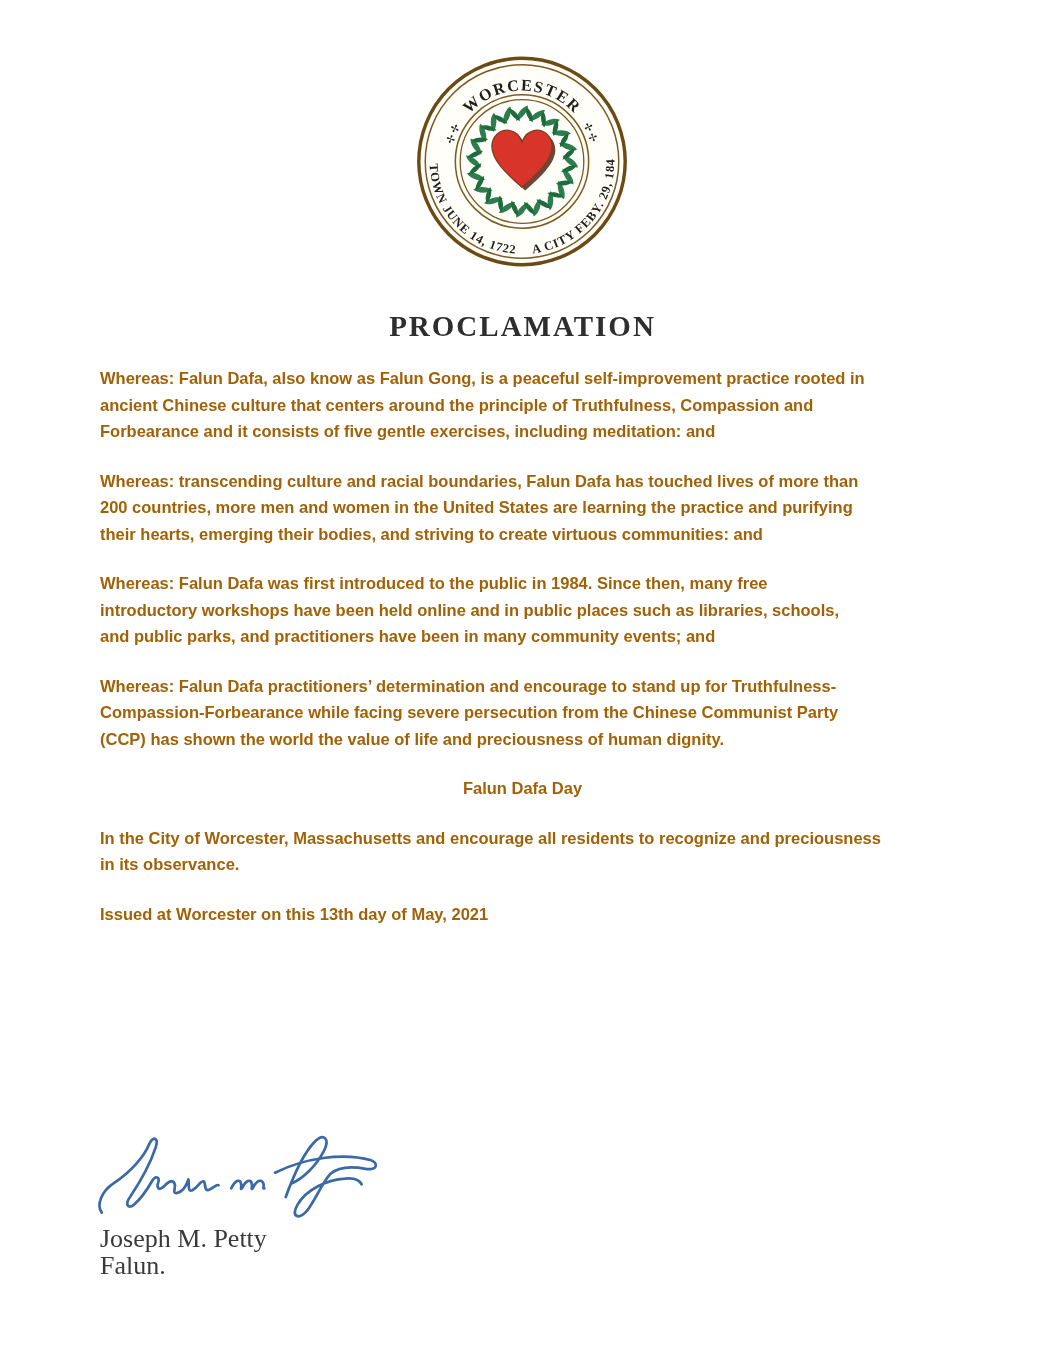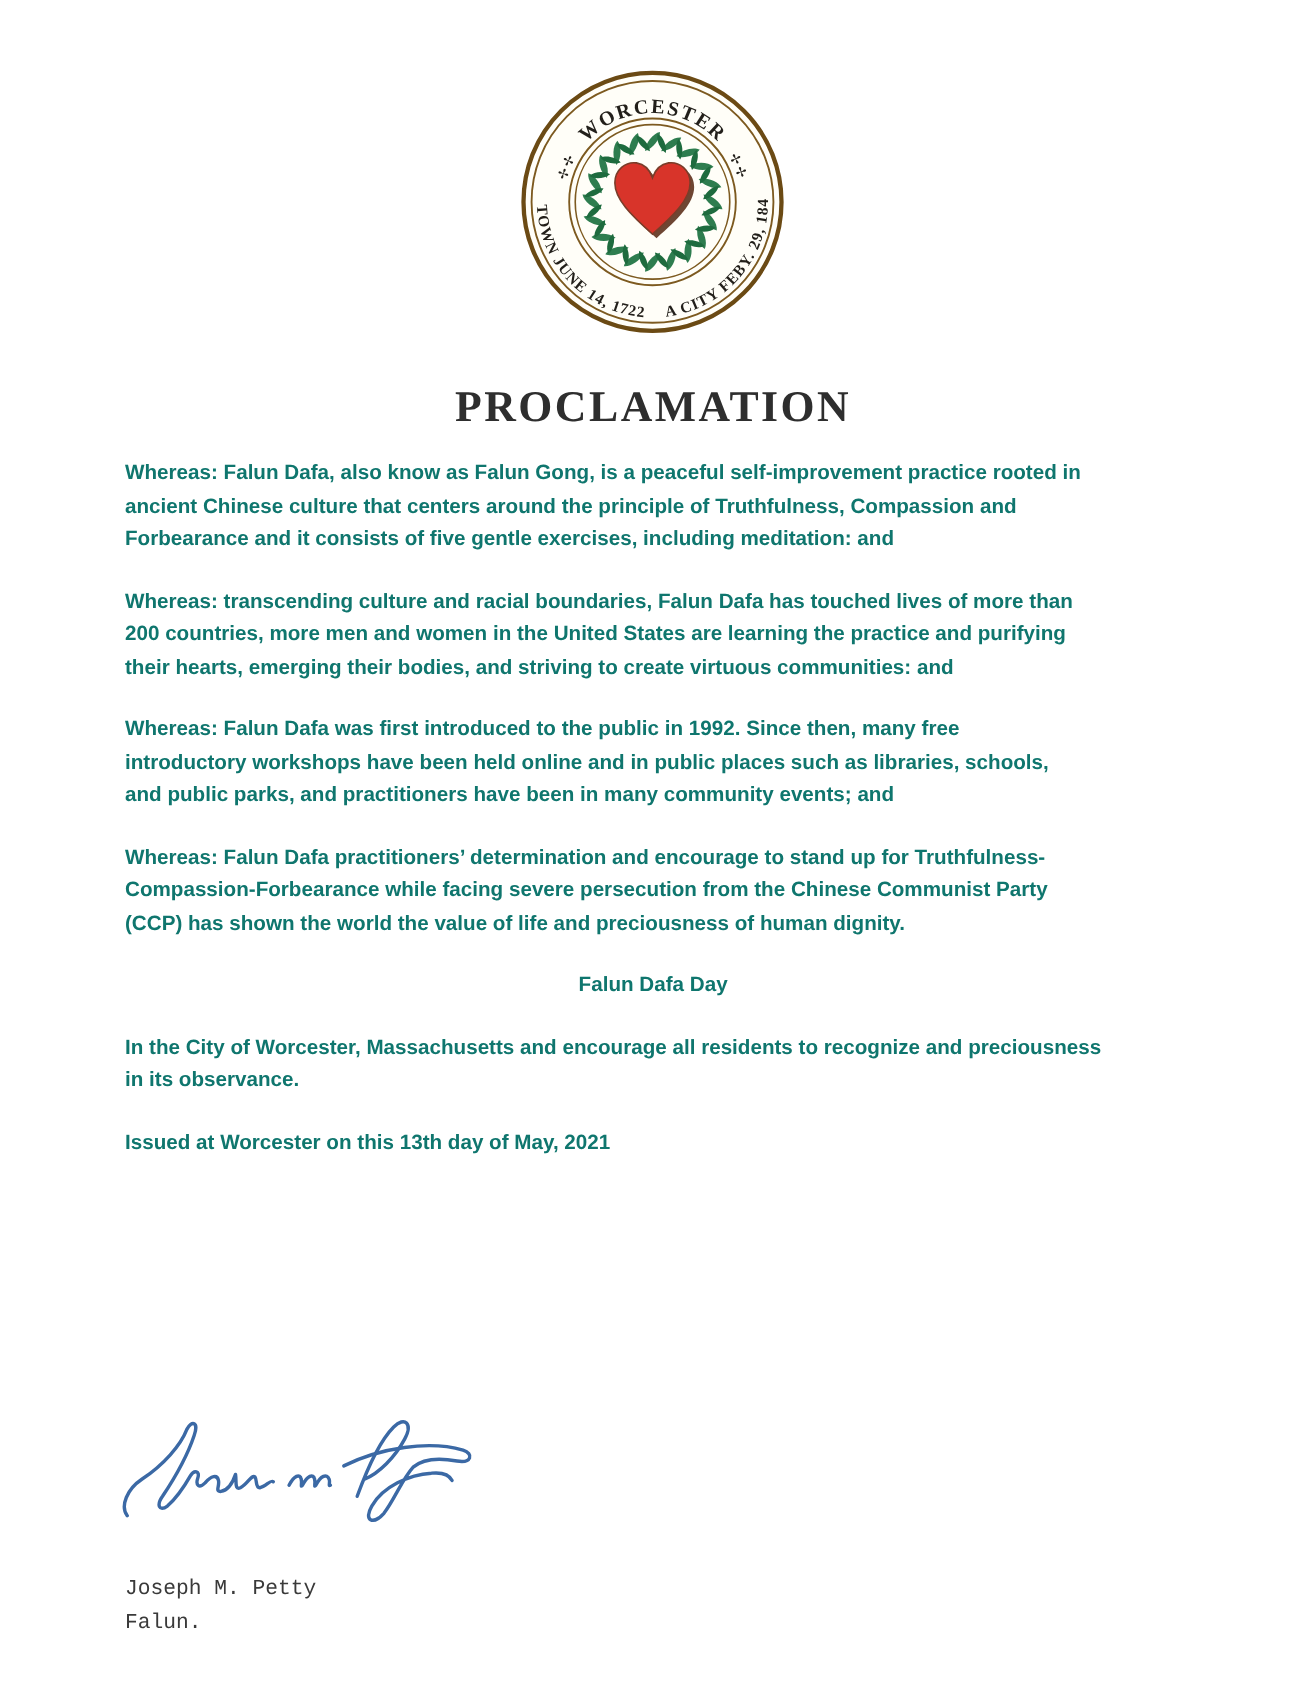--- a/index.html
+++ b/index.html
@@ -15,37 +15,37 @@
   .seal-wrap svg{width:100%;height:100%;display:block;}
   .seal-arc-top{font-family:"Liberation Serif",serif;font-weight:700;
     font-size:15px;letter-spacing:1.5px;fill:#221f1a;}
   .seal-arc-top .orn{font-size:10px;font-family:"DejaVu Sans",sans-serif;}
   .seal-arc-bottom{font-family:"Liberation Serif",serif;font-weight:700;
     font-size:11.5px;letter-spacing:0.8px;fill:#221f1a;}
 
   
   .title{position:absolute;top:306px;left:100px;width:845px;
     text-align:center;font-family:"Liberation Serif",serif;
-    font-weight:700;font-size:35px;letter-spacing:2px;color:#2e2e2e;
+    font-weight:700;font-size:29px;letter-spacing:2px;color:#2e2e2e;
     line-height:40px;margin:0;}
 
   
   .body-text{position:absolute;top:365px;left:100px;width:845px;}
   .body-text p{
-    margin:0 0 23px 0;font-size:16.5px;font-weight:700;color:#0f766e;
+    margin:0 0 23px 0;font-size:16.5px;font-weight:700;color:#a16207;
     line-height:26.5px;white-space:pre-line;
   }
   .body-text p.centered{text-align:center;margin-top:21px;}
 
   
   .signature{position:absolute;left:94px;top:1128px;width:292px;height:104px;}
   .signature svg{width:100%;height:100%;display:block;}
 
-  .signer{position:absolute;left:100px;top:1258px;
-    font-family:Liberation Mono, monospace;font-size:17px;color:#3a3a3a;
+  .signer{position:absolute;left:100px;top:1225px;
+    font-family:Liberation Serif, serif;font-size:26px;color:#3a3a3a;
     line-height:27px;}
 </style>
 </head>
 <body>
 
 <div class="page">
 
   <div class="seal-wrap">
     <svg viewBox="0 0 200 200">
       <defs>
@@ -129,21 +129,21 @@
 
   <h1 class="title">PROCLAMATION</h1>
 
   <div class="body-text">
     <p>Whereas: Falun Dafa, also know as Falun Gong, is a peaceful self-improvement practice rooted in
 ancient Chinese culture that centers around the principle of Truthfulness, Compassion and
 Forbearance and it consists of five gentle exercises, including meditation: and</p>
     <p>Whereas: transcending culture and racial boundaries, Falun Dafa has touched lives of more than
 200 countries, more men and women in the United States are learning the practice and purifying
 their hearts, emerging their bodies, and striving to create virtuous communities: and</p>
-    <p>Whereas: Falun Dafa was first introduced to the public in 1992. Since then, many free
+    <p>Whereas: Falun Dafa was first introduced to the public in 1984. Since then, many free
 introductory workshops have been held online and in public places such as libraries, schools,
 and public parks, and practitioners have been in many community events; and</p>
     <p>Whereas: Falun Dafa practitioners’ determination and encourage to stand up for Truthfulness-
 Compassion-Forbearance while facing severe persecution from the Chinese Communist Party
 (CCP) has shown the world the value of life and preciousness of human dignity.</p>
     <p class="centered">Falun Dafa Day</p>
     <p>In the City of Worcester, Massachusetts and encourage all residents to recognize and preciousness
 in its observance.</p>
     <p>Issued at Worcester on this 13th day of May, 2021</p>
   </div>

